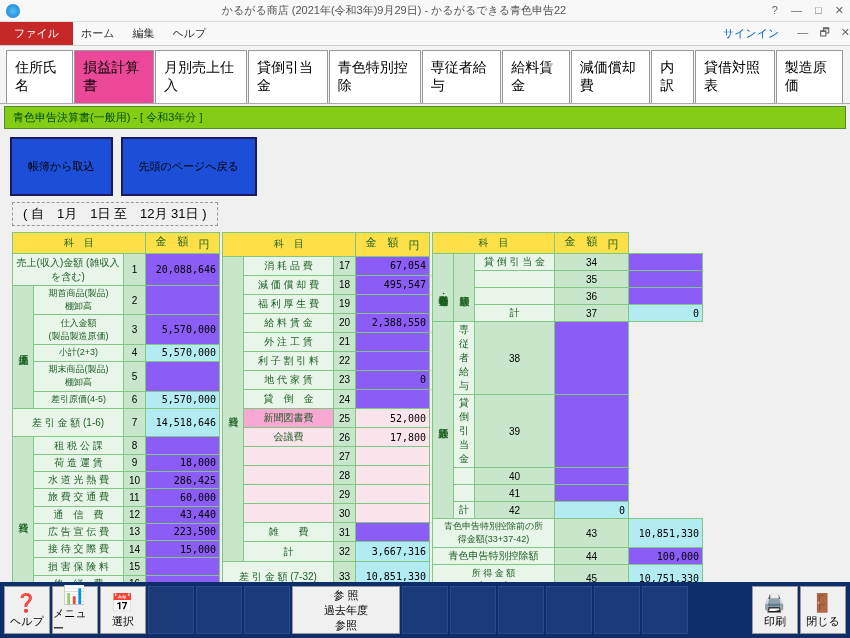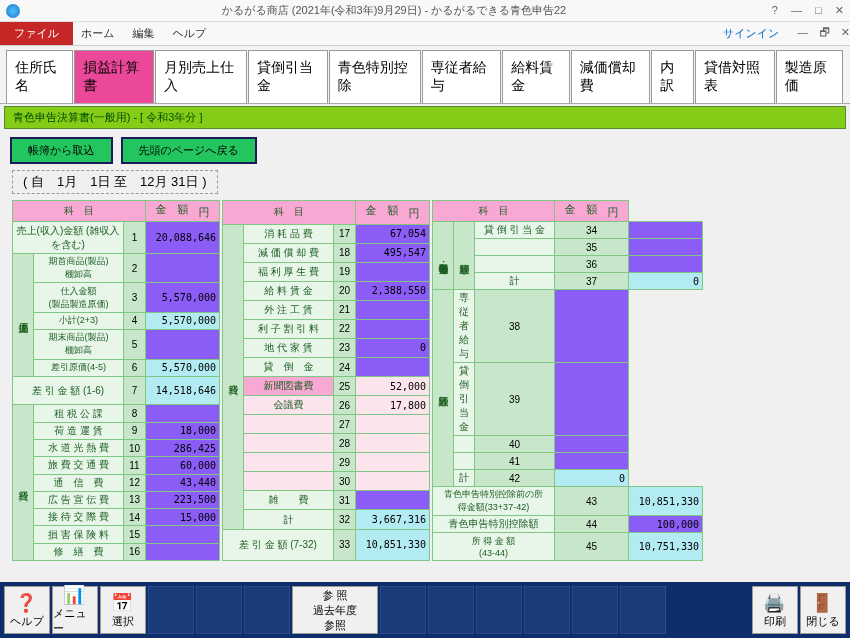--- a/index.html
+++ b/index.html
@@ -12,45 +12,45 @@
 .menubar .file{background:#c62828;color:#fff;padding:4px 14px;margin-right:8px}
 .menubar .mitem{margin-right:18px;color:#333}
 .menubar .spacer{flex:1}
 .menubar .signin{color:#0066cc;margin-right:10px}
 .menubar .wb span{margin-left:8px;color:#666}
 .tabs{display:flex;background:#f4f4f4;border-bottom:1px solid #aaa;padding:4px 6px 0}
 .tab{padding:8px 8px;border:1px solid #999;border-bottom:none;background:#fff;margin-right:1px;font-size:14px;cursor:pointer}
 .tab.active{background:#ec4899;font-weight:normal}
 .greenbar{background:#84cc16;color:#004d00;padding:3px 8px;font-size:11px;border:1px solid #558b2f;margin:2px 4px}
 .toolbar{padding:6px 10px;display:flex;gap:8px}
-.toolbar button{padding:4px 16px;border:2px solid #1a1a5c;background:#22c55e;cursor:pointer;font-size:11px}
+.toolbar button{padding:20px 16px;border:2px solid #1a1a5c;background:#1d4ed8;cursor:pointer;font-size:11px}
 .content{padding:0 12px}
 .titlerow{display:flex;align-items:center;gap:10px;margin-bottom:6px}
 .maintitle{font-size:18px;color:#00695c;letter-spacing:6px;font-weight:bold}
 .period{border:1px dashed #999;padding:2px 10px;font-size:13px}
 .hdr{background:#c8e6c9;border:1px solid #66bb6a;text-align:center;padding:2px 4px;font-size:10px;color:#1b5e20}
 .lbl{background:#e8f5e9;color:#1b5e20;justify-content:center;text-align:center}
 .num{background:#c8e6c9;justify-content:center;width:22px}
 .amt{justify-content:flex-end;font-family:monospace;background:#fff}
 .amt.hl{background:#b2ebf2}
 .amt.pink{background:#fce4ec}
 .bottombar{position:absolute;bottom:0;left:0;right:0;height:56px;background:#0d2d6b;display:flex;align-items:center;padding:0 4px;gap:2px}
 .bbtn{background:#f0f0f0;border:1px solid #999;height:48px;width:46px;display:flex;flex-direction:column;align-items:center;justify-content:center;font-size:9px;cursor:pointer}
-.bbtn.wide{width:86px}
+.bbtn.wide{width:108px}
 .bbtn .ic{font-size:18px}
 .bslot{background:#1a3a7a;border:1px solid #2a4a8a;height:48px;width:46px}
 table.pl{border-collapse:collapse}
 table.pl td{border:1px solid #81c784;padding:1px 3px;font-size:10px;height:17px}
 td.lbl{background:#e8f5e9;color:#1b5e20;text-align:center}
 td.num{background:#c8e6c9;text-align:center;width:22px}
 td.amt{text-align:right;font-family:monospace;background:#8b5cf6;width:74px}
 td.amt.hl{background:#b2ebf2}
 td.amt.pink{background:#fce4ec}
 td.vh{background:#c8e6c9;color:#1b5e20;text-align:center;writing-mode:vertical-rl;width:16px}
-td.hdr{background:#f9a8d4;text-align:center;color:#1b5e20;font-size:10px}
+td.hdr{background:#fde047;text-align:center;color:#1b5e20;font-size:10px}
 td.box{border:2px solid #2e7d32}
 </style>
 </head>
 <body>
 
 <div class="titlebar">
   <div class="logo"></div>
   <div class="title">かるがる商店 (2021年(令和3年)9月29日) - かるがるできる青色申告22</div>
   <div class="wbtns">
     <span>?</span>

